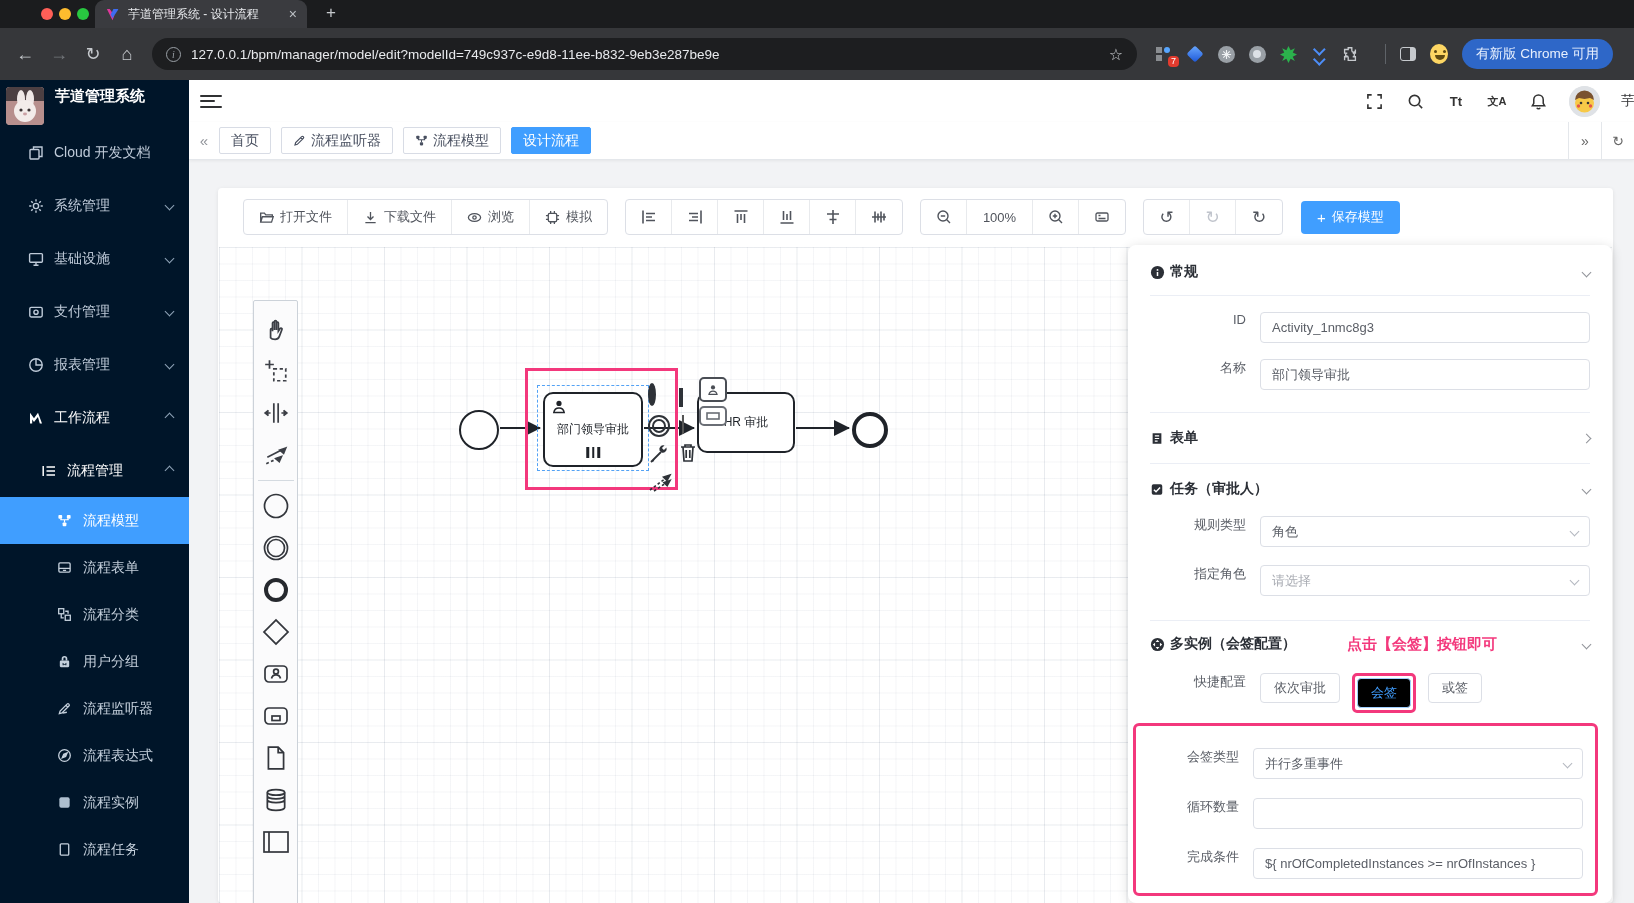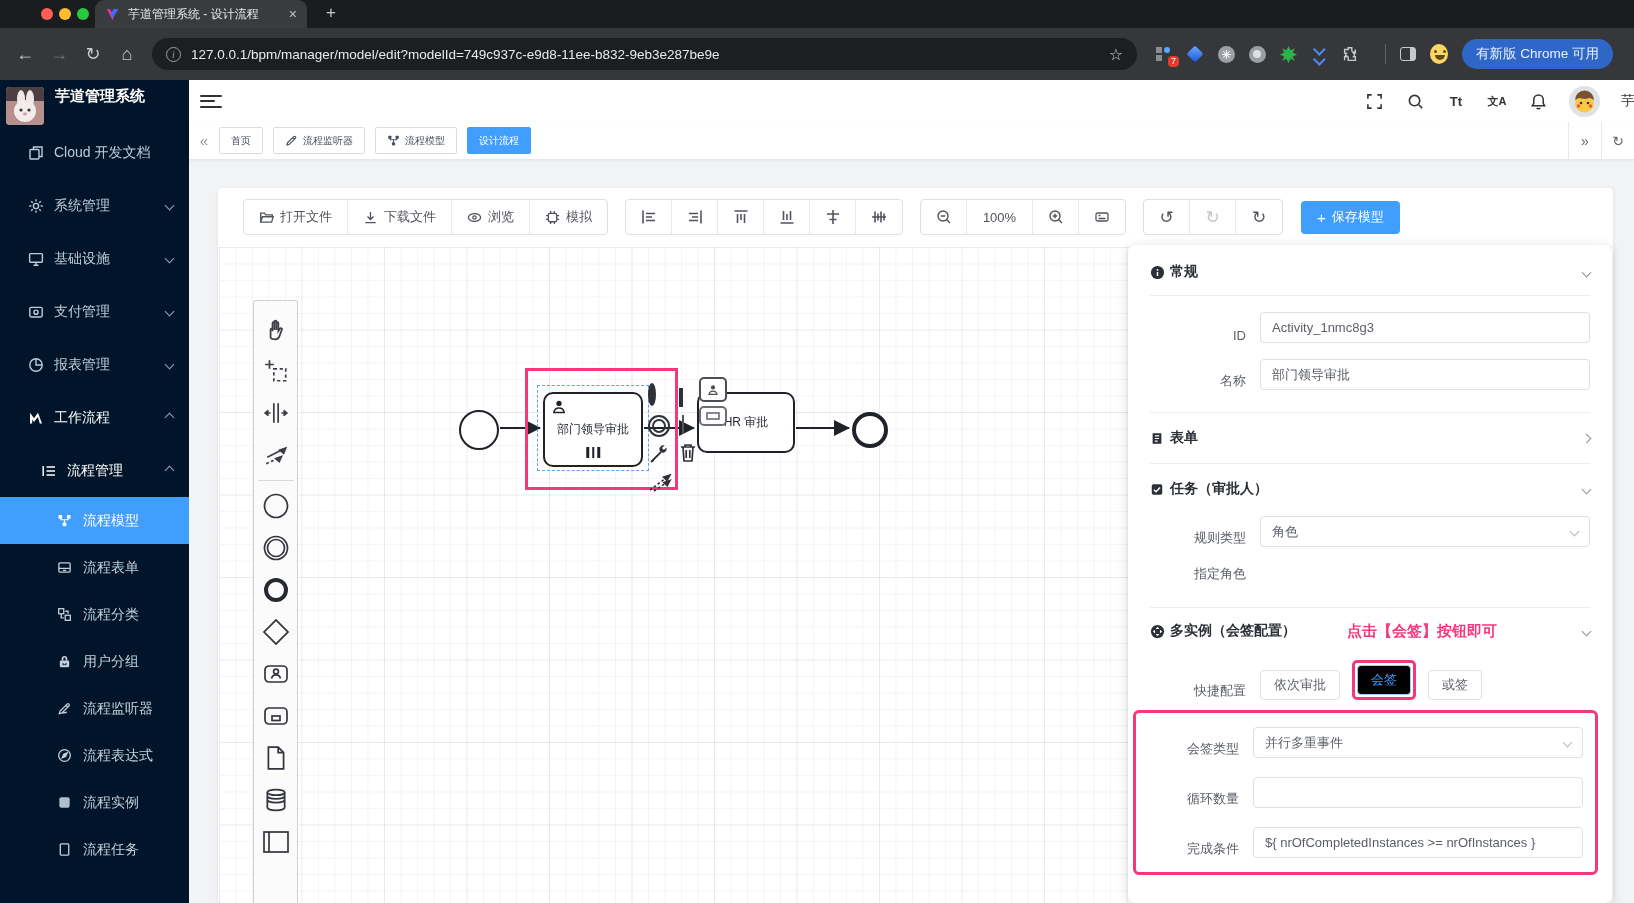--- a/index.html
+++ b/index.html
@@ -59,21 +59,21 @@
   .burger i{height:2px;background:#303133;border-radius:1px}
   .hdr-right{position:absolute;right:-14px;top:0;height:42px;display:flex;align-items:center;gap:21px}
   .h-ic{width:20px;height:20px;color:#333;display:flex;align-items:center;justify-content:center;font-size:13px;font-weight:bold}
   .avatar-circ{width:31px;height:31px;border-radius:50%;background:#e3e5e8;overflow:hidden;display:flex;align-items:center;justify-content:center}
   .hdr-name{font-size:13.5px;color:#303133;white-space:nowrap}
   
   .tagsbar{position:absolute;left:189px;top:122px;width:1445px;height:38px;background:#fff;border-bottom:1px solid #e4e7eb;
     box-shadow:0 1px 3px rgba(0,0,0,.06);display:flex;align-items:center}
   .tag-collapse{width:30px;text-align:center;color:#909399;font-size:15px}
   .tagv{display:flex;align-items:center;gap:5px;height:27px;border:1px solid #d8dce5;background:#fff;color:#495060;
-    font-size:10px;padding:0 11px;margin-right:10px;border-radius:2px;white-space:nowrap}
+    font-size:14px;padding:0 11px;margin-right:10px;border-radius:2px;white-space:nowrap}
   .tagv.active{background:#409eff;border-color:#409eff;color:#fff}
   .tag-ic{width:13px;height:13px;display:flex}
   .tags-right{position:absolute;right:0;top:0;height:37px;display:flex}
   .tr-cell{width:33px;height:37px;border-left:1px solid #e4e7eb;display:flex;align-items:center;justify-content:center;color:#666;font-size:14px;background:#fff}
   
   .canvas-card{position:absolute;left:218px;top:188px;width:1395px;height:715px;background:#fff;border-radius:4px;
     box-shadow:0 1px 4px rgba(0,0,0,.08)}
   .grid-layer{position:absolute;left:1px;top:59px;right:1px;bottom:0;
     background-image:linear-gradient(to right,rgba(16,41,82,.045) 1px,transparent 1px),
       linear-gradient(to bottom,rgba(16,41,82,.045) 1px,transparent 1px),
@@ -119,36 +119,36 @@
   .bracket{width:10px;height:20px;border:2px solid #555;border-right:none}
   .chip{position:absolute;background:#fff;border:2px solid #4a4e55;border-radius:5px;display:flex;align-items:center;justify-content:center;color:#4a4e55}
   
   :root{--pink:#f3387c}
   .panel{position:absolute;left:1128px;top:245px;width:484px;height:658px;background:#fff;border-radius:8px;
     box-shadow:0 2px 12px rgba(0,0,0,.14);padding:16px 22px 0 22px;overflow:hidden}
   .sec-h{display:flex;align-items:center;gap:5px;height:22px;font-size:14px;font-weight:bold;color:#2b2f36}
   .sec-h .spacer{flex:1}
   .sec-ic{width:15px;height:15px;display:flex;color:#2b2f36}
   .p-div{height:1px;background:#ebeef5;margin-top:12px}
-  .f-row{display:flex;align-items:flex-end;margin-top:16px}
+  .f-row{display:flex;align-items:flex-start;margin-top:16px}
   .f-label{width:96px;text-align:right;margin-right:14px;color:#5a5e66;font-size:13px;flex:none;white-space:nowrap}
   .f-input{flex:1;height:31px;border:1px solid #dcdfe6;border-radius:4px;padding:0 11px;font-size:13px;color:#5a5e66;
     background:#fff;display:flex;align-items:center;font-family:inherit;width:100%}
   input.f-input{outline:none}
   .f-select{position:relative}
   .f-select .val{flex:1;white-space:nowrap;overflow:hidden}
   .f-select .ph{color:#a8abb2}
   .sel-chev{width:7px;height:7px;border-right:1.4px solid #b3b7bf;border-bottom:1.4px solid #b3b7bf;transform:rotate(45deg);margin-left:8px;flex:none}
   .hint-pink{color:var(--pink);font-size:15px;font-weight:bold;margin-left:46px;white-space:nowrap}
   .qbtn{height:30px;border:1px solid #dcdfe6;border-radius:4px;background:#fff;color:#5a5e66;font-size:13px;
     display:flex;align-items:center;padding:0 13px;margin-right:12px;cursor:pointer;white-space:nowrap}
   .qbtn.primary{background:#000000;border-color:#a0cfff;color:#409eff;margin:0}
   .pink-wrap{border:3px solid var(--pink);border-radius:5px;padding:2px;margin-right:12px}
   .pink-box{border:3px solid var(--pink);border-radius:6px;margin:10px -8px 0 -17px;padding:14px 12px 14px 12px}
-  .pink-box .f-row{margin-top:0}
+  .pink-box .f-row{margin-top:8px}
   .pink-box .f-row + .f-row{margin-top:19px}
   .pink-box .f-label{width:91px}
   svg{display:block}
 </style>
 </head>
 <body>
 
 <div class="screen">
 
   <div class="tabstrip">
@@ -768,20 +768,24 @@
 
     <div class="f-row">
       <span class="f-label">规则类型</span>
       <span class="f-input f-select">
         <span class="val">角色</span>
         <i class="sel-chev"></i>
       </span>
     </div>
     <div class="f-row" style="margin-top:18px">
       <span class="f-label">指定角色</span>
+      <span class="f-input f-select">
+        <span class="val ph">请选择</span>
+        <i class="sel-chev"></i>
+      </span>
     </div>
 
     <div class="p-div" style="margin-top:24px"></div>
     <div class="sec-h" style="margin-top:12px">
       <span class="sec-ic">
         <svg width="15" height="15" viewBox="0 0 16 16">
             <circle cx="8" cy="8" r="7" fill="#2b2f36"></circle>
             <path d="M8 3l2 2.4H6zM8 13l-2-2.4h4zM3 8l2.4-2v4zM13 8l-2.4 2V6z" fill="#fff"></path>
           </svg>
       </span>

